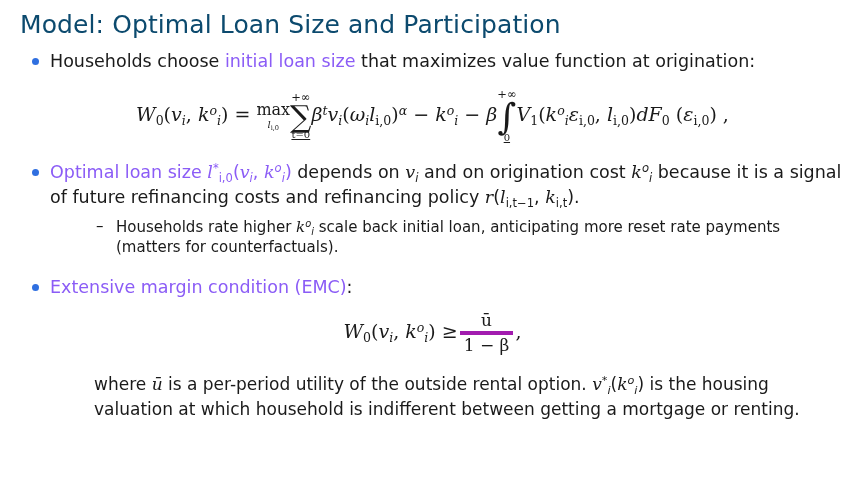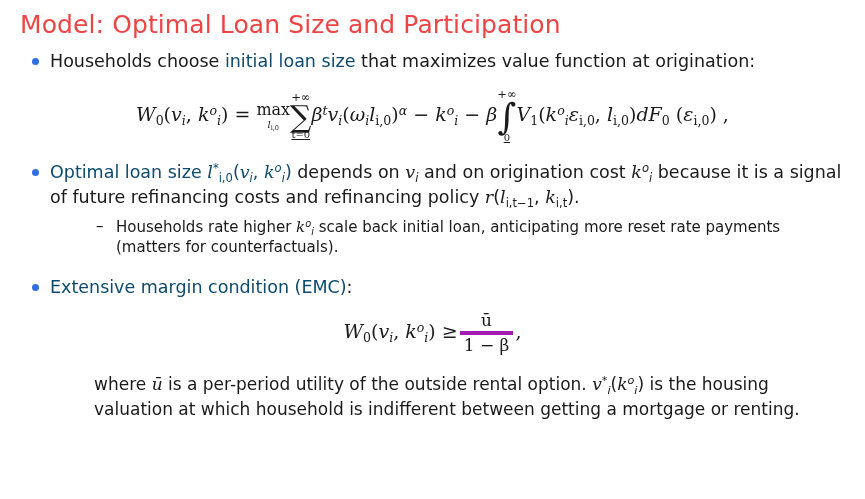--- a/index.html
+++ b/index.html
@@ -15,21 +15,21 @@
     overflow: hidden;
   }
   .slide {
     position: relative;
     width: 865px;
     height: 499px;
     box-sizing: border-box;
     padding: 8px 18px 0 18px;
   }
   .title {
-    color: #ef4444;
+    color: #0c4a6e;
     font-size: 25px;
     line-height: 1.2;
     letter-spacing: 0.1px;
     margin: 2px 0 10px 2px;
     font-weight: normal;
   }
   .bullets {
     margin: 0;
     padding: 0;
     list-style: none;
@@ -44,21 +44,21 @@
   .bullet > .dot {
     position: absolute;
     left: 14px;
     top: 8px;
     width: 7px;
     height: 7px;
     border-radius: 50%;
     background: #2f6fe0;
   }
   .lvl1-indent { margin-left: 44px; }
-  .blue { color: #0c4a6e; }
+  .blue { color: #8b5cf6; }
   .math-display {
     text-align: center;
     font-family: "DejaVu Serif", serif;
     font-size: 19px;
     margin: 16px 0 18px 0;
     white-space: nowrap;
   }
   .math-display.tight { margin: 12px 0 14px 0; }
   .mi { font-style: italic; font-family: "DejaVu Serif", serif; }
   .mup { font-style: normal; }

